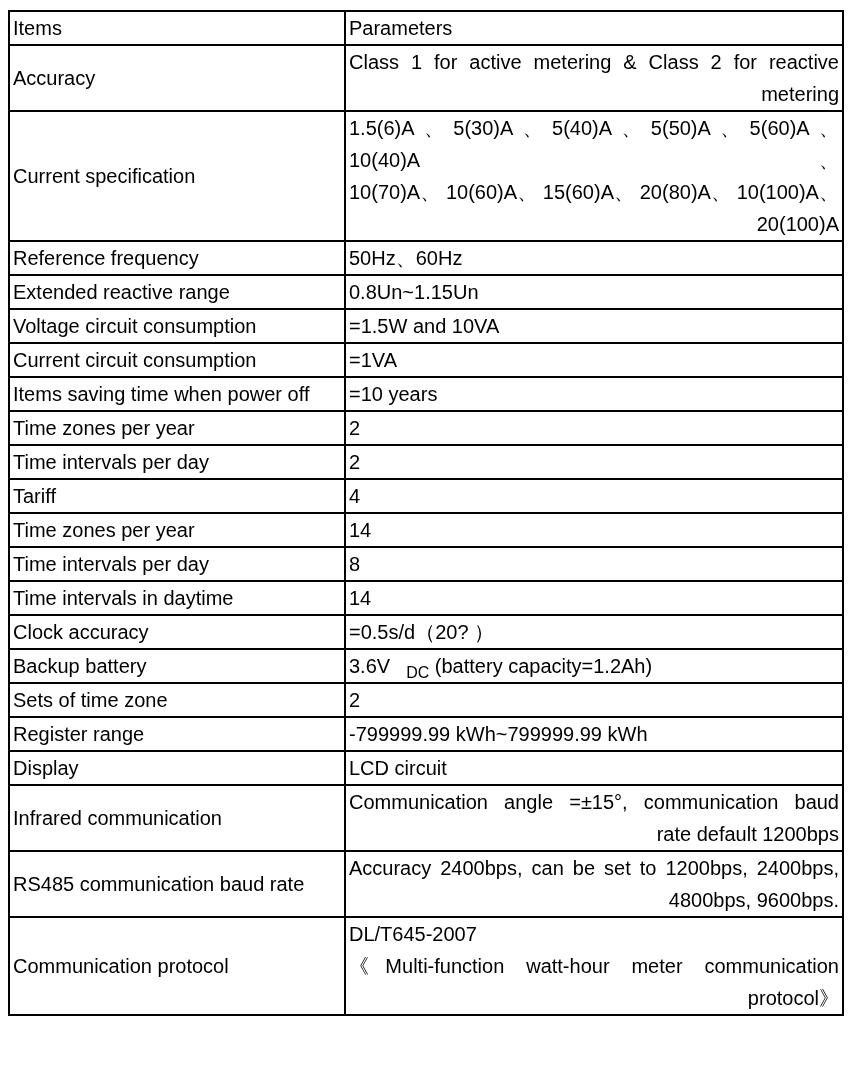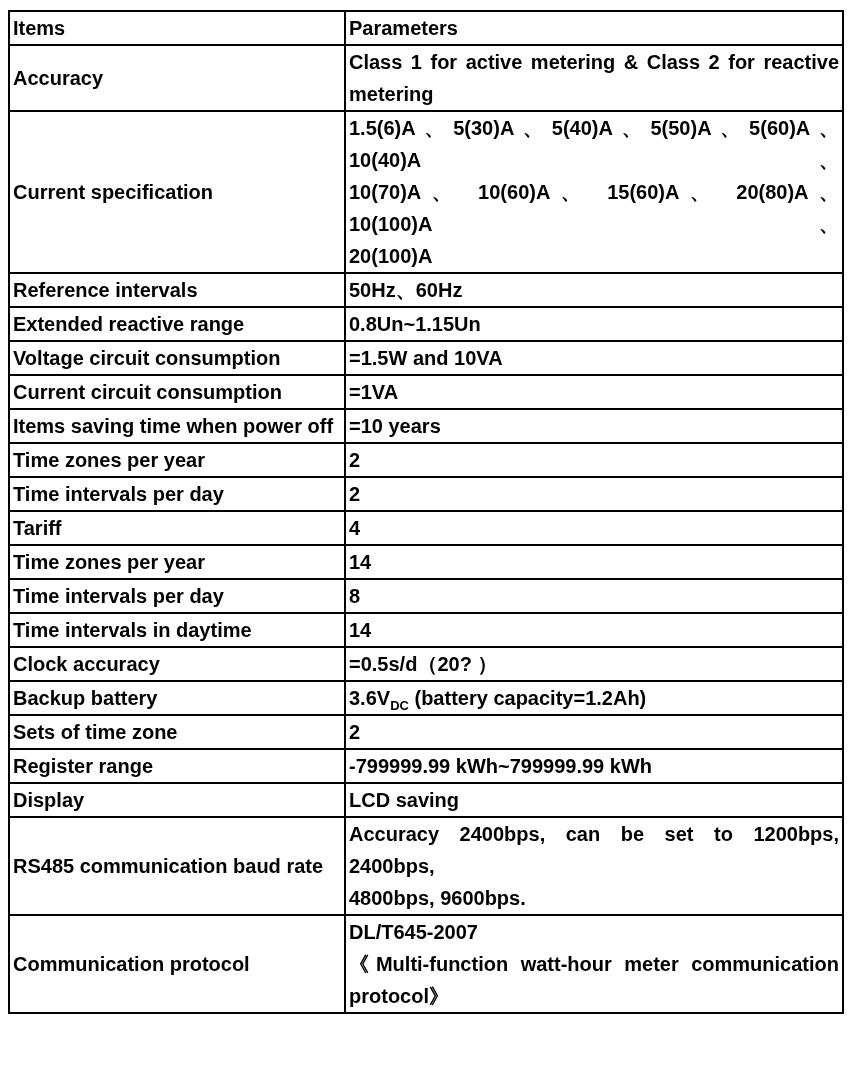--- a/index.html
+++ b/index.html
@@ -21,32 +21,32 @@
   table.spec{
     border-collapse:collapse;
     width:100%;
     table-layout:fixed;
   }
   table.spec th,
   table.spec td{
     border:2px solid var(--border-color);
     font-size:20px;
     line-height:32px;
-    font-weight:bold;
+    font-weight:normal;
     text-align:left;
     vertical-align:middle;
     padding:0 3px;
     overflow:hidden;
     word-break:normal;
   }
   col.c1{width:336px;}
   td.vtop{vertical-align:top;}
-  .pline{text-align:left;}
+  .pline{text-align:right;}
   .pline.j{text-align:justify;text-align-last:justify;}
-  sub.vsub{font-size:13px;line-height:0;}
+  sub.vsub{font-size:16px;line-height:0;margin-left:16px;}
 </style>
 </head>
 <body>
 
 <div class="table-wrap">
   <table class="spec">
     <colgroup>
       <col class="c1">
       <col class="c2">
     </colgroup>
@@ -67,21 +67,21 @@
         </tr>
         <tr>
           <td class="vtop">Current specification</td>
           <td>
             <div class="pline j">1.5(6)A、5(30)A、5(40)A、5(50)A、5(60)A、10(40)A、</div>
             <div class="pline j">10(70)A、 10(60)A、 15(60)A、 20(80)A、 10(100)A、</div>
             <div class="pline">20(100)A</div>
           </td>
         </tr>
         <tr>
-          <td>Reference intervals</td>
+          <td>Reference frequency</td>
           <td>50Hz、60Hz</td>
         </tr>
         <tr>
           <td>Extended reactive range</td>
           <td>0.8Un~1.15Un</td>
         </tr>
         <tr>
           <td>Voltage circuit consumption</td>
           <td>=1.5W and 10VA</td>
         </tr>
@@ -128,21 +128,28 @@
         <tr>
           <td>Sets of time zone</td>
           <td>2</td>
         </tr>
         <tr>
           <td>Register range</td>
           <td>-799999.99 kWh~799999.99 kWh</td>
         </tr>
         <tr>
           <td>Display</td>
-          <td>LCD saving</td>
+          <td>LCD circuit</td>
+        </tr>
+        <tr>
+          <td>Infrared communication</td>
+          <td>
+            <div class="pline j">Communication angle =±15°, communication baud</div>
+            <div class="pline">rate default 1200bps</div>
+          </td>
         </tr>
         <tr>
           <td>RS485 communication baud rate</td>
           <td>
             <div class="pline j">Accuracy 2400bps, can be set to 1200bps, 2400bps,</div>
             <div class="pline">4800bps, 9600bps.</div>
           </td>
         </tr>
         <tr>
           <td>Communication protocol</td>

